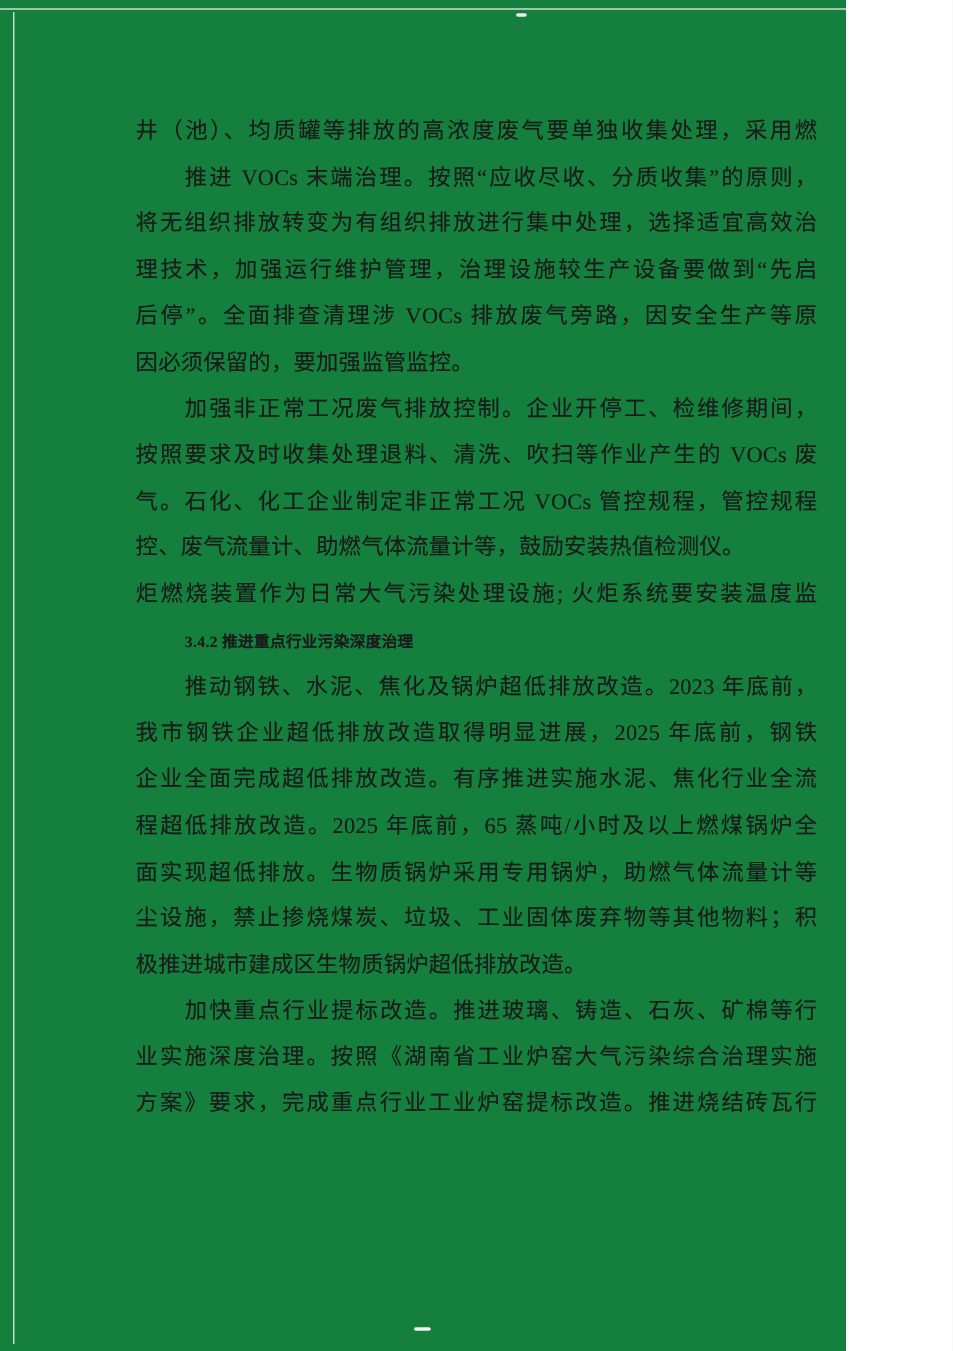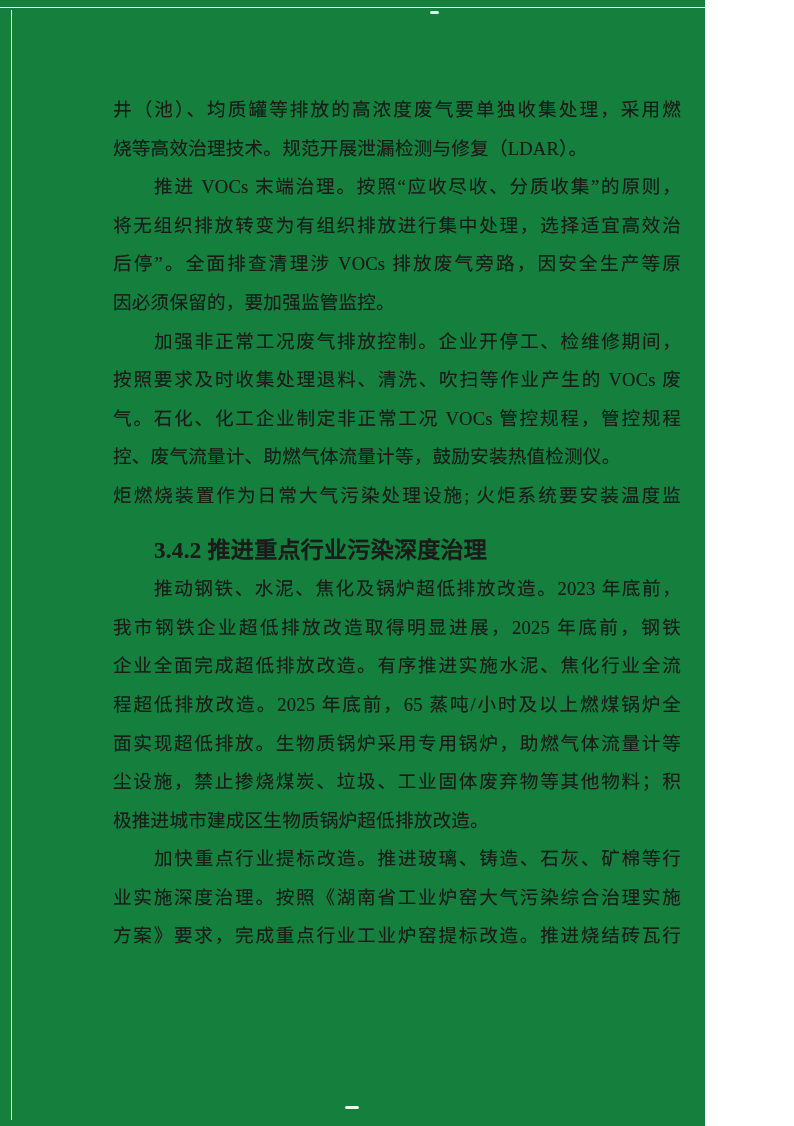--- a/index.html
+++ b/index.html
@@ -66,43 +66,42 @@
     white-space: normal;
     text-shadow: 0 0 0.4px rgba(20,20,20,0.45);
   }
   
   .j { text-align-last: justify; }
   
   .ind { text-indent: 41px; }
   
   .head {
     font-weight: bold;
-    font-size: 23px;
+    font-size: 13px;
     text-align: left;
     text-align-last: left;
     letter-spacing: 0.3px;
-    margin-top: 16px;
   }
 </style>
 </head>
 <body>
 
 <div class="page">
 
   <div class="edge-top"></div>
   <div class="edge-left"></div>
   <div class="speck-a"></div>
   <div class="speck-b"></div>
   <div class="speck-c"></div>
 
   <main class="body-text">
     <p class="ln j">井（池）、均质罐等排放的高浓度废气要单独收集处理，采用燃</p>
-    <p class="ln">烧等高效治理技术。规范开展泄漏检测与修复（LDAR）。</p>
     <p class="ln j ind">推进 VOCs 末端治理。按照“应收尽收、分质收集”的原则，</p>
     <p class="ln j">将无组织排放转变为有组织排放进行集中处理，选择适宜高效治</p>
+    <p class="ln j">理技术，加强运行维护管理，治理设施较生产设备要做到“先启</p>
     <p class="ln j">后停”。全面排查清理涉 VOCs 排放废气旁路，因安全生产等原</p>
     <p class="ln">因必须保留的，要加强监管监控。</p>
     <p class="ln j ind">加强非正常工况废气排放控制。企业开停工、检维修期间，</p>
     <p class="ln j">按照要求及时收集处理退料、清洗、吹扫等作业产生的 VOCs 废</p>
     <p class="ln j">气。石化、化工企业制定非正常工况 VOCs 管控规程，管控规程</p>
     <p class="ln">控、废气流量计、助燃气体流量计等，鼓励安装热值检测仪。</p>
     <p class="ln j">炬燃烧装置作为日常大气污染处理设施; 火炬系统要安装温度监</p>
     <h3 class="ln head ind">3.4.2 推进重点行业污染深度治理</h3>
     <p class="ln j ind">推动钢铁、水泥、焦化及锅炉超低排放改造。2023 年底前，</p>
     <p class="ln j">我市钢铁企业超低排放改造取得明显进展，2025 年底前，钢铁</p>

